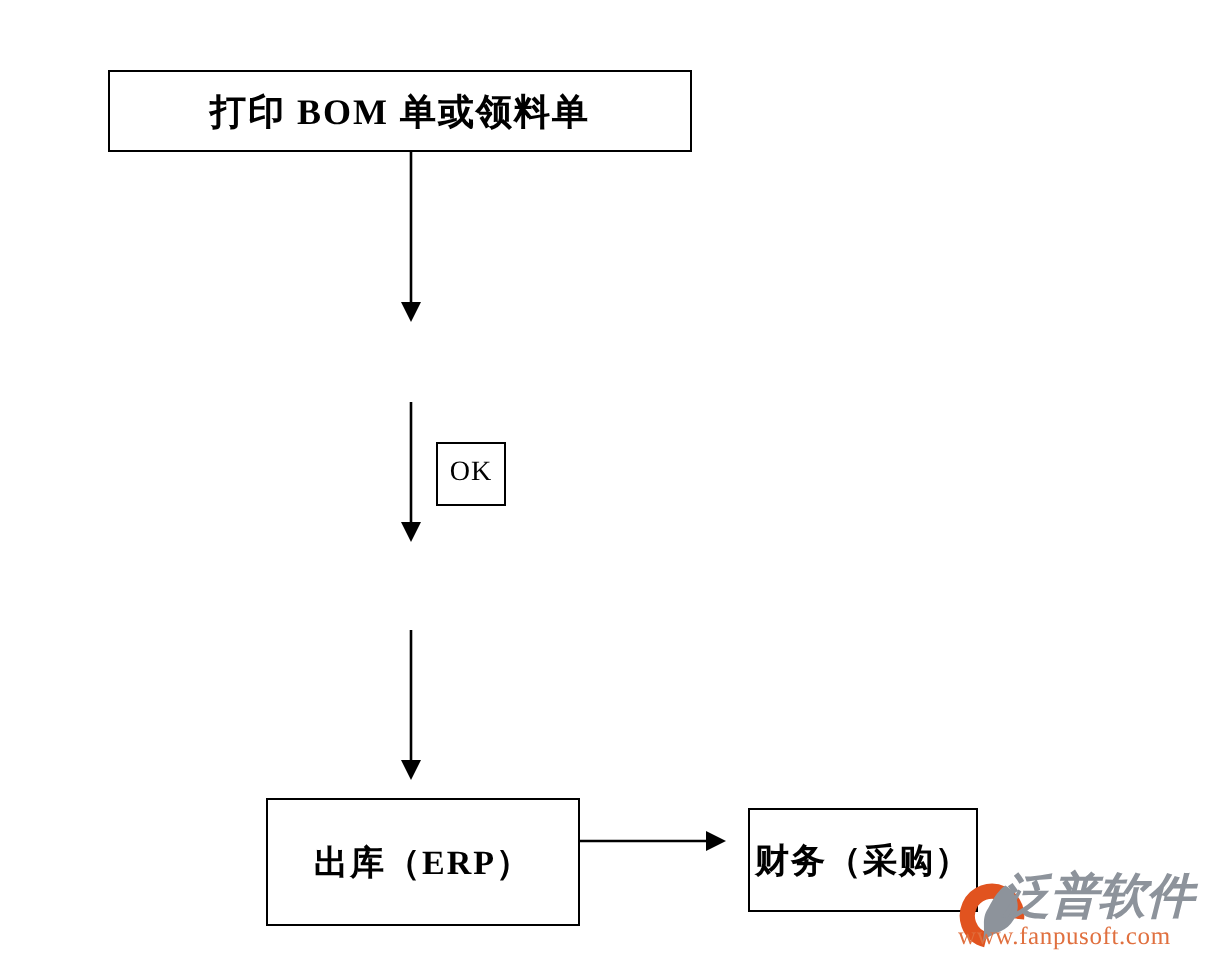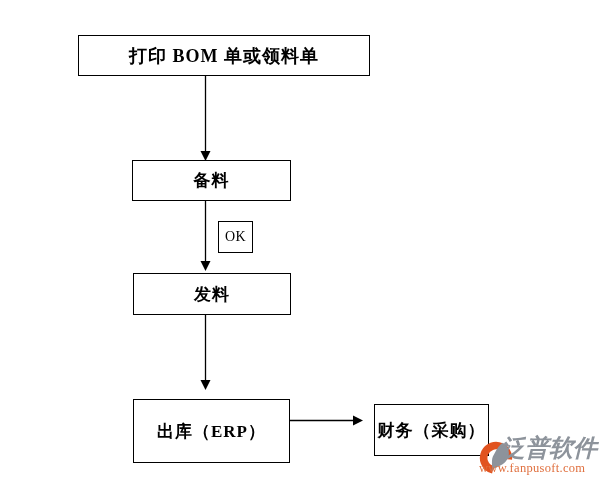--- a/index.html
+++ b/index.html
@@ -6,21 +6,21 @@
   .stage{
     position:relative;width:608px;height:482px;background:#ffffff;overflow:hidden;
     font-family:"Liberation Serif","DejaVu Serif",serif;color:#000;
   }
   .connectors{position:absolute;left:0;top:0;width:608px;height:482px;pointer-events:none;}
   .node{
     position:absolute;box-sizing:border-box;border:1.5px solid #000;background:#fff;
     display:flex;align-items:center;justify-content:center;
     font-weight:bold;font-size:17px;letter-spacing:1px;white-space:nowrap;
   }
-  .node-print    {left:54px;  top:35px;  width:292px;height:41px;font-size:18px;margin-left:24px;}
+  .node-print    {left:54px;  top:35px;  width:292px;height:41px;font-size:18px;}
   .node-prepare  {left:132px; top:160px; width:159px;height:41px;}
   .node-issue    {left:133px; top:273px; width:158px;height:42px;}
   .node-outbound {left:133px; top:399px; width:157px;height:64px;}
   .node-finance  {left:374px; top:404px; width:115px;height:52px;justify-content:center;}
   .node-ok{
     left:218px;top:221px;width:35px;height:32px;
     border:1px solid #000;font-weight:normal;font-size:14px;letter-spacing:0.5px;
   }
   .watermark{position:absolute;left:476px;top:436px;width:132px;height:44px;text-align:center;}
   .wm-icon{position:absolute;left:0;top:2px;width:40px;height:38px;}
@@ -61,31 +61,25 @@
     <g>
       <line x1="290" y1="420.5" x2="353" y2="420.5" stroke="#000" stroke-width="1.3"></line>
       <polygon points="353,415.5 353,425.5 363,420.5" fill="#000"></polygon>
     </g>
   </svg>
 
   <div class="node node-print">
     <span>打印 BOM 单或领料单</span>
   </div>
 
-  <div class="node node-prepare">
-    <span>备料</span>
-  </div>
 
   <div class="node node-ok">
     <span>OK</span>
   </div>
 
-  <div class="node node-issue">
-    <span>发料</span>
-  </div>
 
   <div class="node node-outbound">
     <span>出库（ERP）</span>
   </div>
 
   <div class="node node-finance">
     <span>财务（采购）</span>
   </div>
 
   <div class="watermark">

